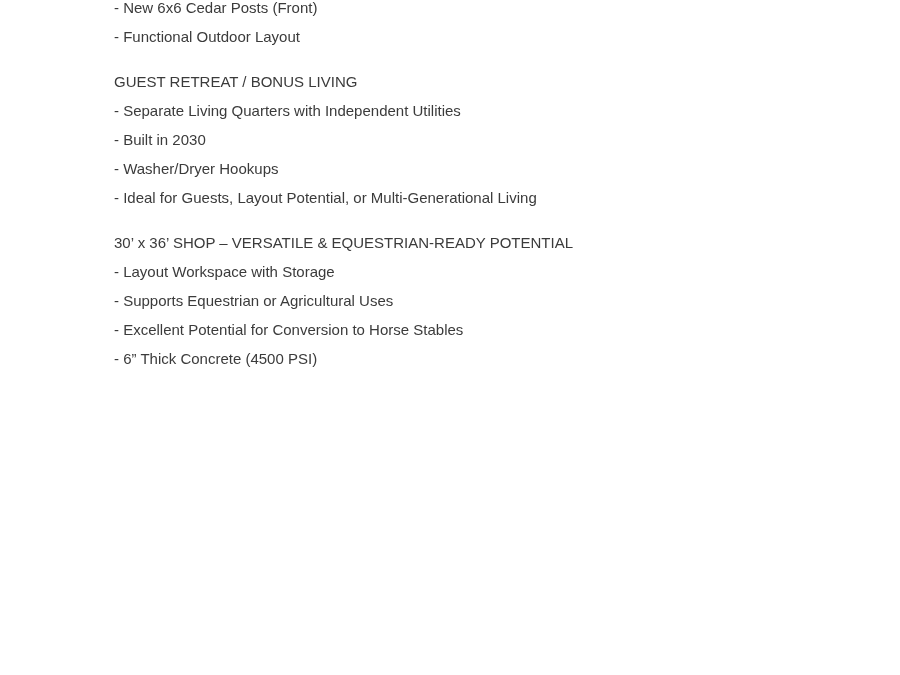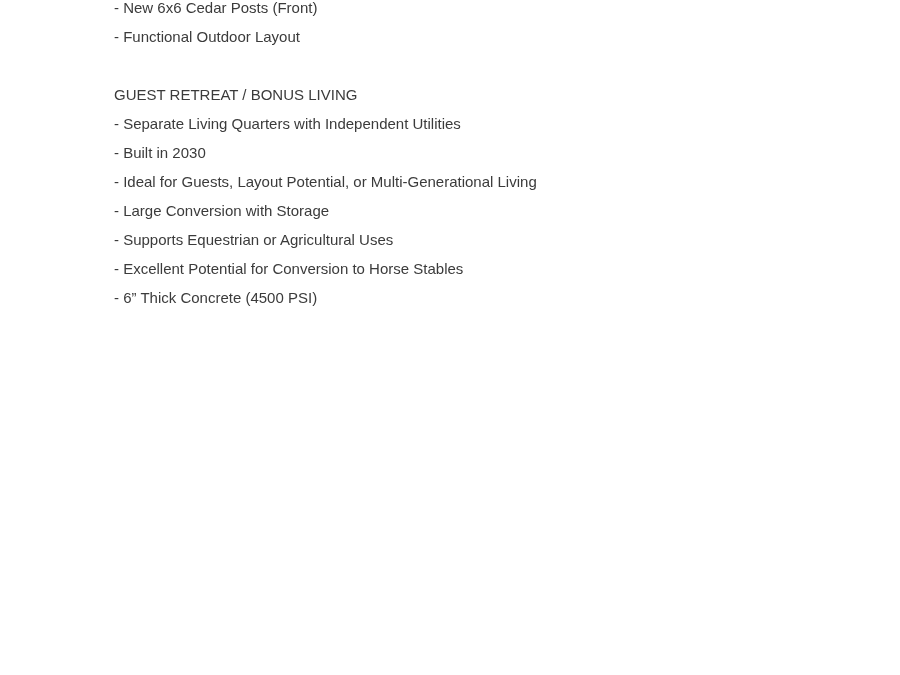--- a/index.html
+++ b/index.html
@@ -22,30 +22,32 @@
     color: #3b3b3b;
     font-size: 15px;
     -webkit-font-smoothing: antialiased;
   }
   .line {
     line-height: 29px;
     height: 29px;
     white-space: pre;
   }
   .line.gap {
-    margin-top: 29px;
+    margin-top: 16px;
   }
 </style>
 </head>
 <body>
 
 <div class="doc">
   <div class="line">- New 6x6 Cedar Posts (Front)</div>
   <div class="line">- Functional Outdoor Layout</div>
   <div class="line gap">GUEST RETREAT / BONUS LIVING</div>
   <div class="line">- Separate Living Quarters with Independent Utilities</div>
   <div class="line">- Built in 2030</div>
+  <div class="line">- Washer/Dryer Hookups</div>
   <div class="line">- Ideal for Guests, Layout Potential, or Multi-Generational Living</div>
-  <div class="line">- Large Conversion with Storage</div>
+  <div class="line gap">30’ x 36’ SHOP – VERSATILE &amp; EQUESTRIAN-READY POTENTIAL</div>
+  <div class="line">- Layout Workspace with Storage</div>
   <div class="line">- Supports Equestrian or Agricultural Uses</div>
   <div class="line">- Excellent Potential for Conversion to Horse Stables</div>
   <div class="line">- 6” Thick Concrete (4500 PSI)</div>
 </div>
 
 </body></html>

